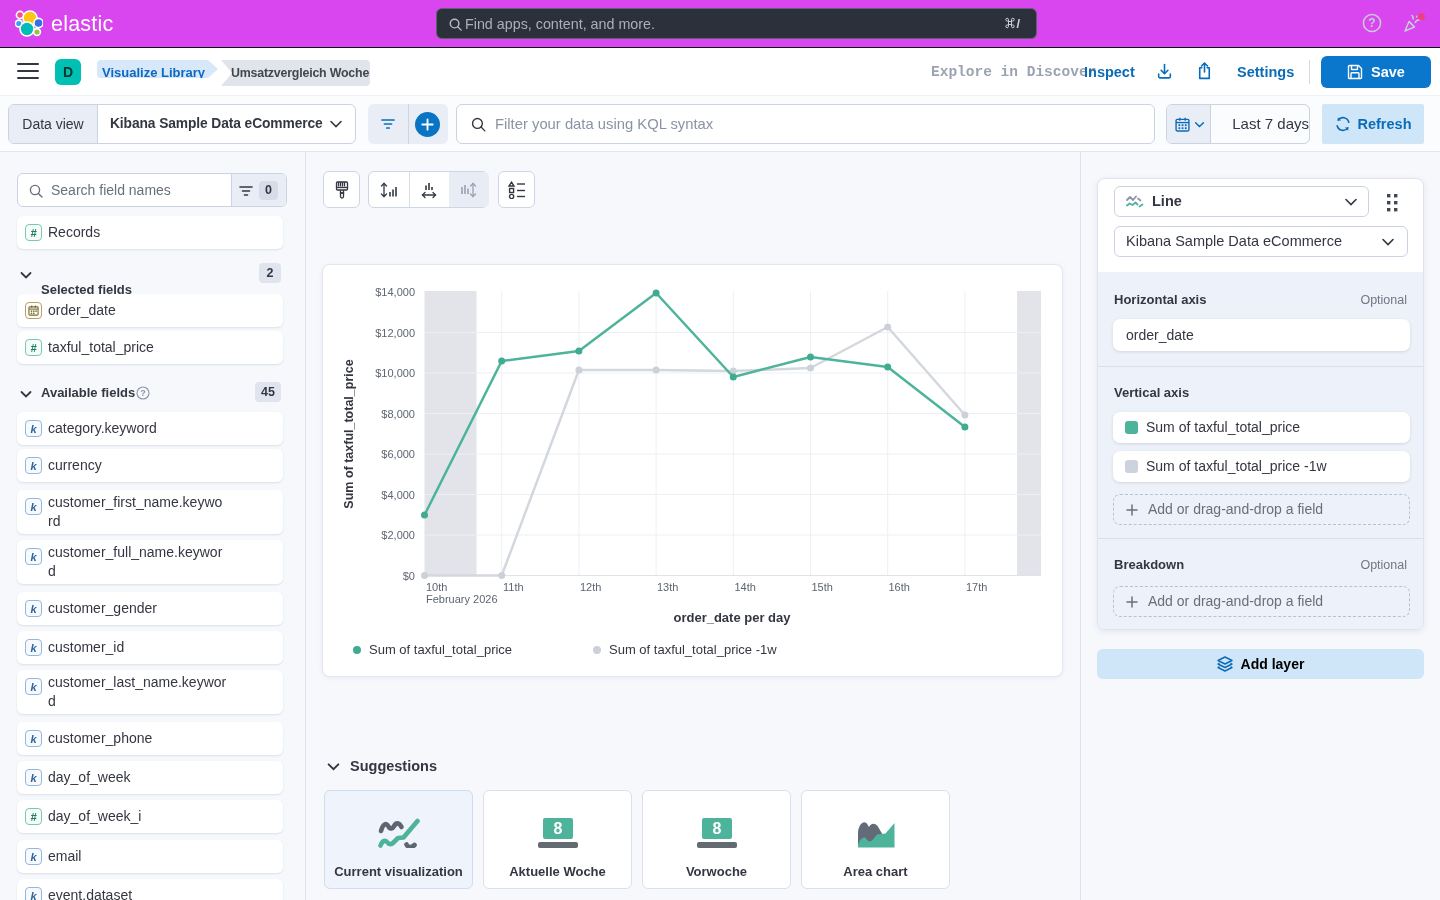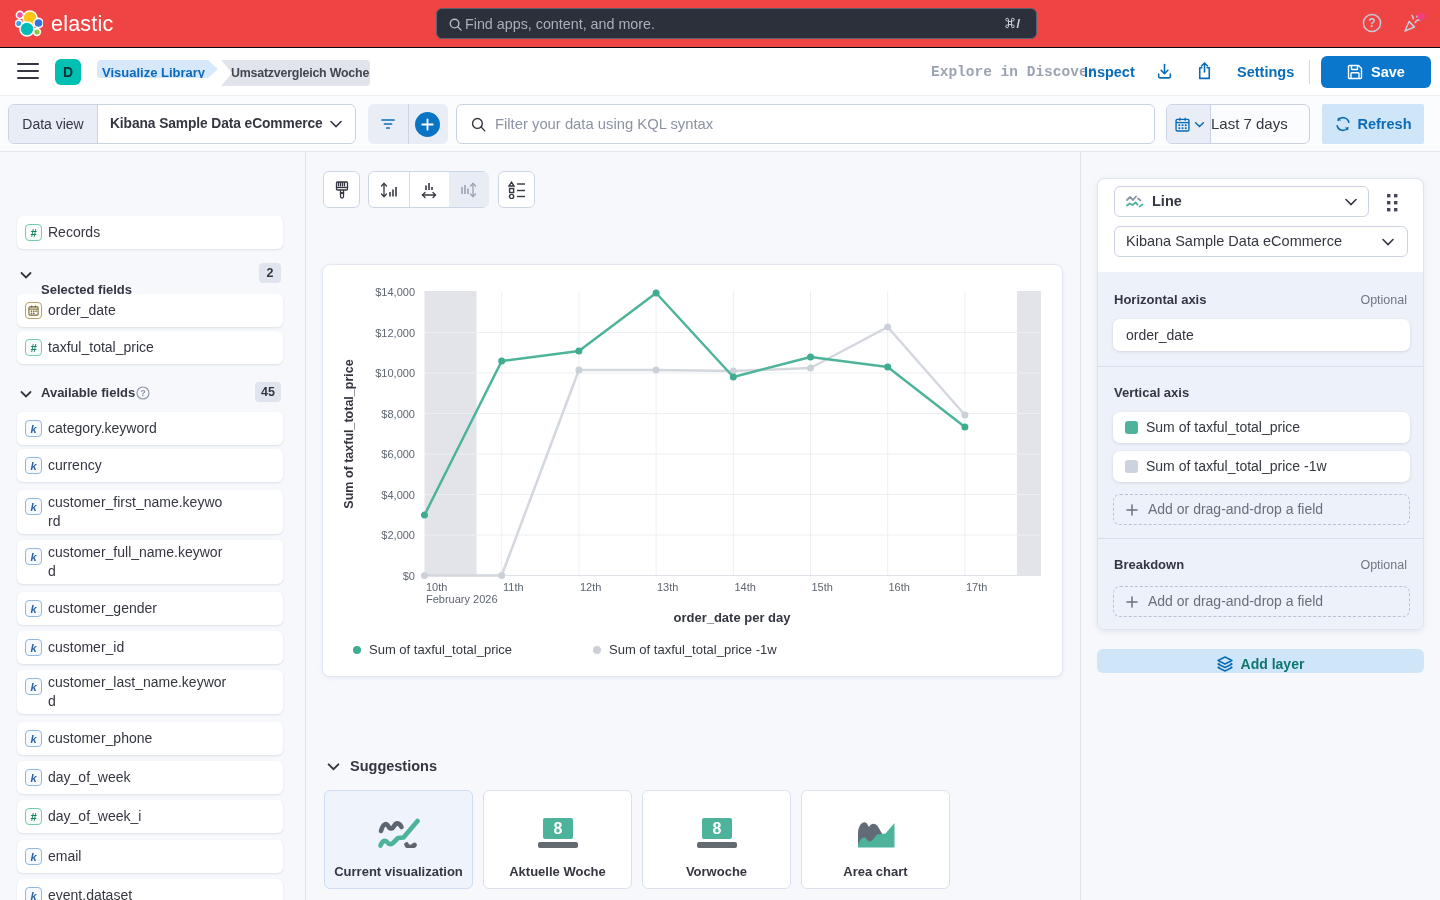--- a/index.html
+++ b/index.html
@@ -1,21 +1,21 @@
 <!DOCTYPE html>
 <html><head>
 <meta charset="utf-8">
 <style>
 * { margin:0; padding:0; box-sizing:border-box; }
 html,body { width:1440px; height:900px; overflow:hidden; font-family:"Liberation Sans",sans-serif; background:#f6f8fc; color:#343741; }
 .abs { position:absolute; }
 #app { position:relative; width:1440px; height:900px; }
 
 
-#hdr { position:absolute; left:0; top:0; width:1440px; height:48px; background:#ef4444; border-bottom:1px solid #0b0d12; }
+#hdr { position:absolute; left:0; top:0; width:1440px; height:48px; background:#d946ef; border-bottom:1px solid #0b0d12; }
 #logo { position:absolute; left:20px; top:9px; }
 #logoword { position:absolute; left:51px; top:12px; font-size:21.5px; font-weight:400; color:#fff; letter-spacing:.2px; }
 #hsearch { position:absolute; left:436px; top:8px; width:601px; height:31px; background:#2b303a; border:1px solid #5a6170; border-radius:6px; }
 #hsearch .ph { position:absolute; left:28px; top:7px; font-size:14.3px; color:#aab0bb; }
 #hsearch .kbd { position:absolute; right:16px; top:7px; font-size:13px; font-weight:700; color:#cdd2da; }
 .hicon { position:absolute; top:13px; }
 
 
 #nav { position:absolute; left:0; top:48px; width:1440px; height:48px; background:#fff; border-bottom:1px solid #eef0f6; }
 #burger { position:absolute; left:17px; top:15px; width:22px; height:17px; }
@@ -35,21 +35,21 @@
 .qitem { position:absolute; top:8px; height:40px; }
 #dvgroup { left:8px; width:348px; border:1px solid #cbd3e2; border-radius:6px; background:#fff; display:flex; }
 #dvlabel { width:89px; background:#e9edf6; border-right:1px solid #cbd3e2; border-radius:5px 0 0 5px; font-size:14px; color:#343741; line-height:38px; text-align:center; }
 #dvvalue { flex:1; font-size:13.8px; font-weight:600; line-height:38px; padding-left:12px; letter-spacing:-0.1px; }
 #fgroup { left:368px; width:80px; background:#e9edf6; border-radius:6px; }
 #fgroup .vline { position:absolute; left:40px; top:0; width:1px; height:40px; background:#cdd5e3; }
 #kql { left:456px; width:699px; background:#fff; border:1px solid #cbd3e2; border-radius:6px; }
 #kql .ph { position:absolute; left:38px; top:11px; font-size:14.8px; color:#8b93a3; }
 #dpick { left:1166px; width:144px; border:1px solid #cbd3e2; border-radius:6px; display:flex; }
 #dpick .cal { width:44px; background:#e9edf6; border-right:1px solid #cbd3e2; border-radius:5px 0 0 5px; }
-#dpick .txt { flex:1; font-size:15px; line-height:38px; text-align:left; color:#343741; }
+#dpick .txt { flex:1; font-size:15px; line-height:38px; text-align:right; color:#343741; }
 #refresh { left:1322px; width:102px; background:#cfe5f8; border-radius:2px; color:#0a6cb8; font-size:14.5px; font-weight:600; text-align:center; line-height:40px; }
 
 
 #main { position:absolute; left:0; top:152px; width:1440px; height:748px; background:#f6f8fc; }
 #sidediv { position:absolute; left:305px; top:152px; width:1px; height:748px; background:#dfe3ed; }
 #paneldiv { position:absolute; left:1080px; top:152px; width:1px; height:748px; background:#dfe3ed; }
 
 
 #sb { position:absolute; left:0; top:152px; width:305px; height:748px; }
 #sbsearch { position:absolute; left:17px; top:21px; width:270px; height:34px; background:#fff; border:1px solid #cbd3e2; border-radius:6px; overflow:hidden; }
@@ -76,21 +76,21 @@
 .sugg .lbl { position:absolute; bottom:9px; width:100%; text-align:center; font-size:13px; font-weight:700; color:#343741; }
 
 
 #rpanel { position:absolute; left:1097px; top:178px; width:327px; height:452px; background:#fff; border:1px solid #dde3ef; border-radius:8px; box-shadow:0 2px 6px rgba(120,130,150,.15); overflow:hidden; }
 #rpanel .graysec { position:absolute; left:0; top:93px; width:100%; height:359px; background:#edf1f9; }
 .rp-label { position:absolute; font-size:13px; font-weight:700; color:#343741; }
 .rp-opt { position:absolute; right:16px; font-size:12.5px; color:#707784; }
 .rp-pill { position:absolute; left:15px; width:297px; height:31px; background:#fff; border-radius:7px; box-shadow:0 1px 3px rgba(100,110,130,.2); font-size:14px; color:#343741; }
 .rp-dash { position:absolute; left:15px; width:297px; height:31px; border:1px dashed #b6c1d4; border-radius:7px; color:#69707d; font-size:14px; }
 .rp-div { position:absolute; left:0; width:100%; height:1px; background:#d8deea; }
-#addlayer { position:absolute; left:1097px; top:649px; width:327px; height:24px; background:#cfe5f8; border-radius:6px; color:#0f766e; font-size:14px; font-weight:700; text-align:center; line-height:30px; }
+#addlayer { position:absolute; left:1097px; top:649px; width:327px; height:30px; background:#cfe5f8; border-radius:6px; color:#000000; font-size:14px; font-weight:700; text-align:center; line-height:30px; }
 </style>
 </head>
 <body>
 <div id="app">
 
   <div id="hdr">
     <svg id="logo" class="abs" style="left:15px;top:10px" width="28" height="27" viewBox="0 0 28 27">
       <g stroke="#fff" stroke-width="1.6">
         <circle cx="5" cy="5" r="3.6" fill="#f04e98"></circle>
         <circle cx="15" cy="8" r="7" fill="#fec514"></circle>
@@ -224,20 +224,36 @@
           <path d="M2.8 1.2v3.4h3.4z" fill="#0a6cb8"></path>
           <path d="M13.2 14.8v-3.4H9.8z" fill="#0a6cb8"></path>
         </svg>Refresh</div>
   </div>
 
   <div id="main"></div>
   <div id="sidediv"></div>
   <div id="paneldiv"></div>
 
   <div id="sb">
+    <div id="sbsearch">
+      <svg class="abs" style="left:10px;top:9px" width="16" height="16" viewBox="0 0 16 16">
+          <circle cx="7" cy="7" r="4.6" fill="none" stroke="#69707d" stroke-width="1.4"></circle>
+          <line x1="10.4" y1="10.4" x2="14" y2="14" stroke="#69707d" stroke-width="1.4" stroke-linecap="round"></line>
+        </svg>
+      <span class="ph">Search field names</span>
+      <div class="append"></div>
+      <svg class="abs" style="right:33px;top:10px" width="14" height="14" viewBox="0 0 14 14">
+          <g stroke="#343741" stroke-width="1.6" stroke-linecap="round">
+            <line x1="1" y1="3" x2="13" y2="3"></line>
+            <line x1="3.5" y1="7" x2="10.5" y2="7"></line>
+            <line x1="5.5" y1="11" x2="8.5" y2="11"></line>
+          </g>
+        </svg>
+      <div class="zero">0</div>
+    </div>
 
     <div class="fieldrow" style="top:64px">
         <span class="fbadge fb-num">#</span>
         <span class="nm">Records</span>
       </div>
 
     <svg class="abs" style="left:20px;top:119px" width="12" height="8" viewBox="0 0 12 8">
         <path d="M1.5 2l4.5 4.5L10.5 2" fill="none" stroke="#343741" stroke-width="1.8" stroke-linecap="round"></path>
       </svg>
     <div class="sechead" style="left:41px;top:130px">Selected fields</div>

